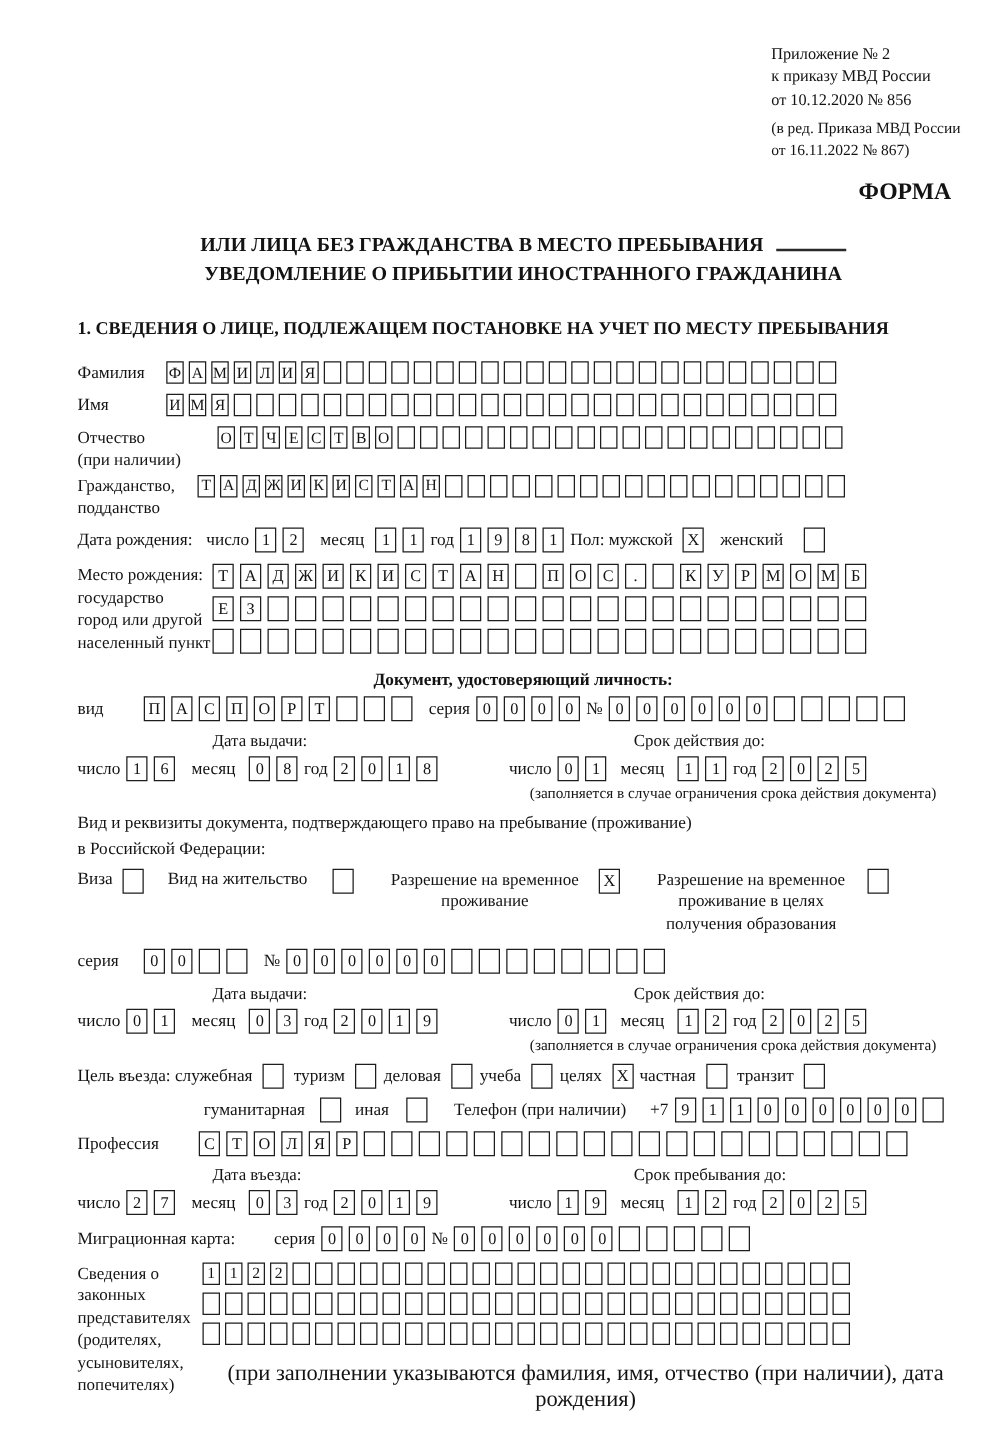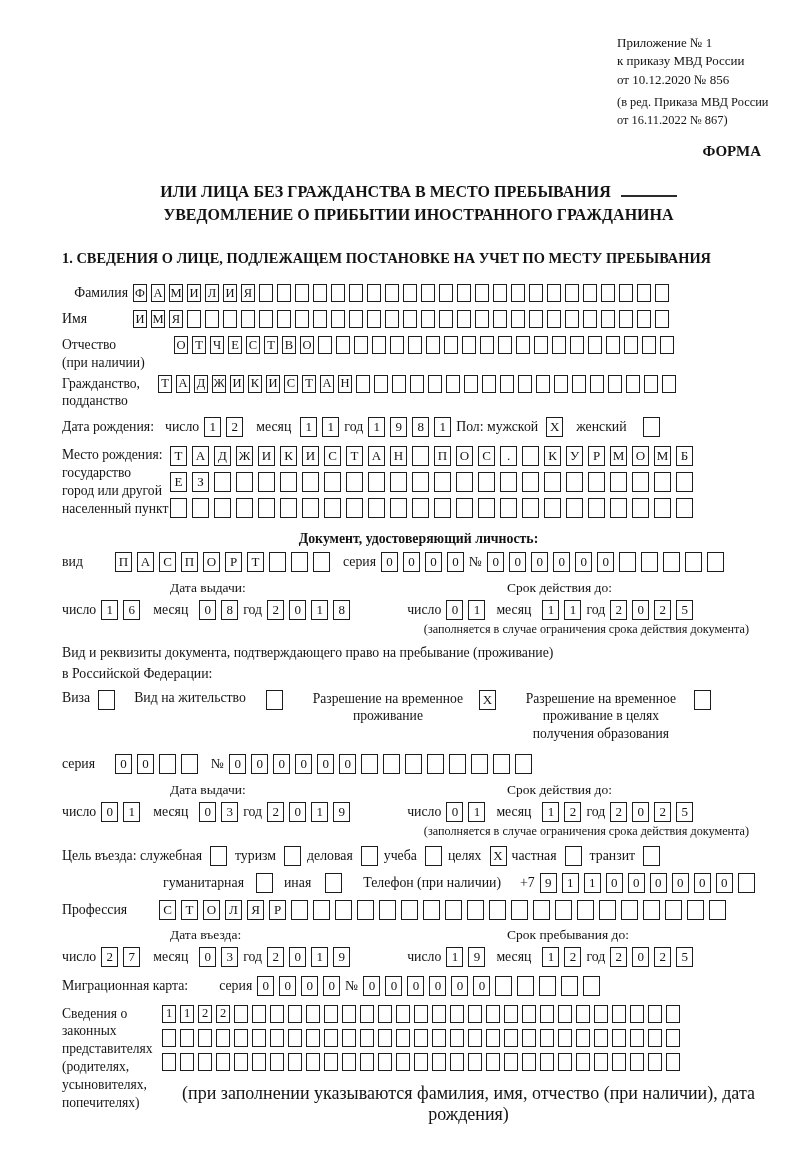--- a/index.html
+++ b/index.html
@@ -1,21 +1,21 @@
 <!DOCTYPE html>
 <html><head>
 <meta charset="utf-8">
 <style>
   html,body{margin:0;padding:0;background:#fff;}
   body{width:800px;font-family:"Liberation Serif","DejaVu Serif",serif;color:#131313;}
   .page{width:800px;height:1163px;box-sizing:border-box;padding:34px 25px 0 62px;overflow:hidden;background:#fff;position:relative;}
 
   .ref-block{margin-left:555px;font-size:13px;line-height:1.42;}
   .ref-block2{margin-left:555px;font-size:12.4px;line-height:1.4;margin-top:5px;}
-  .form-label{text-align:right;padding-right:14px;font-weight:bold;font-size:15px;margin-top:14px;}
+  .form-label{text-align:right;padding-right:14px;font-weight:bold;font-size:19px;margin-top:14px;}
 
   .title{text-align:center;font-weight:bold;font-size:16px;line-height:1.45;margin-top:20px;}
   .title-underline{display:inline-block;width:56px;border-bottom:2.2px solid #2a2a2a;height:13px;margin-left:10px;}
 
   .section-heading{font-weight:bold;font-size:14.4px;margin-top:24px;}
 
   #form-body{margin-top:17px;font-size:13.8px;}
   .frow{display:flex;align-items:center;margin-bottom:7px;}
   .frow.atop{align-items:flex-start;}
   .lbl{white-space:pre;margin-right:5px;flex-shrink:0;display:inline-block;}
@@ -35,21 +35,21 @@
   .grp-l{flex-shrink:0;font-size:13.6px;line-height:1.32;}
   .grp-r .frow{margin-bottom:6px;}
   .grp-note{font-size:18px;text-align:center;margin-top:12px;}
 </style>
 </head>
 <body>
 
 <div class="page">
 
   <div class="ref-block">
-    <div>Приложение № 1</div>
+    <div>Приложение № 2</div>
     <div>к приказу МВД России</div>
     <div>от 10.12.2020 № 856</div>
   </div>
   <div class="ref-block2">
     <div>(в ред. Приказа МВД России</div>
     <div>от 16.11.2022 № 867)</div>
   </div>
 
   <div class="form-label">ФОРМА</div>
 
@@ -57,21 +57,21 @@
     <div>
       <span>ИЛИ ЛИЦА БЕЗ ГРАЖДАНСТВА В МЕСТО ПРЕБЫВАНИЯ</span><span class="title-underline"></span>
     </div>
     <div>УВЕДОМЛЕНИЕ О ПРИБЫТИИ ИНОСТРАННОГО ГРАЖДАНИНА</div>
   </div>
 
   <div class="section-heading">1. СВЕДЕНИЯ О ЛИЦЕ, ПОДЛЕЖАЩЕМ ПОСТАНОВКЕ НА УЧЕТ ПО МЕСТУ ПРЕБЫВАНИЯ</div>
 
   <div id="form-body">
       <div class="frow" style="margin-bottom: 8px;">
-        <span class="lbl" style="width: 66px; text-align: right;">Фамилия</span>
+        <span class="lbl" style="width: 66px;">Фамилия</span>
         <span class="boxes">
           <span class="cb">Ф</span>
           <span class="cb">А</span>
           <span class="cb">М</span>
           <span class="cb">И</span>
           <span class="cb">Л</span>
           <span class="cb">И</span>
           <span class="cb">Я</span>
           <span class="cb"></span>
           <span class="cb"></span>

